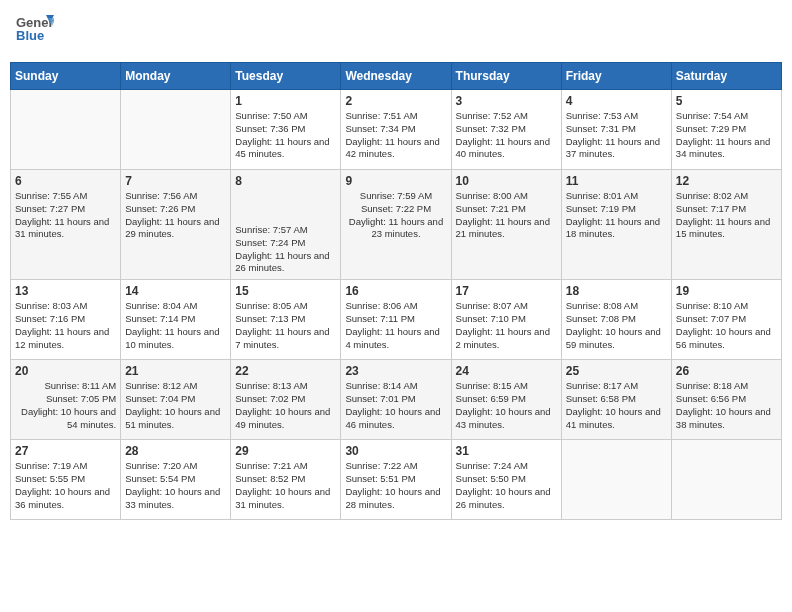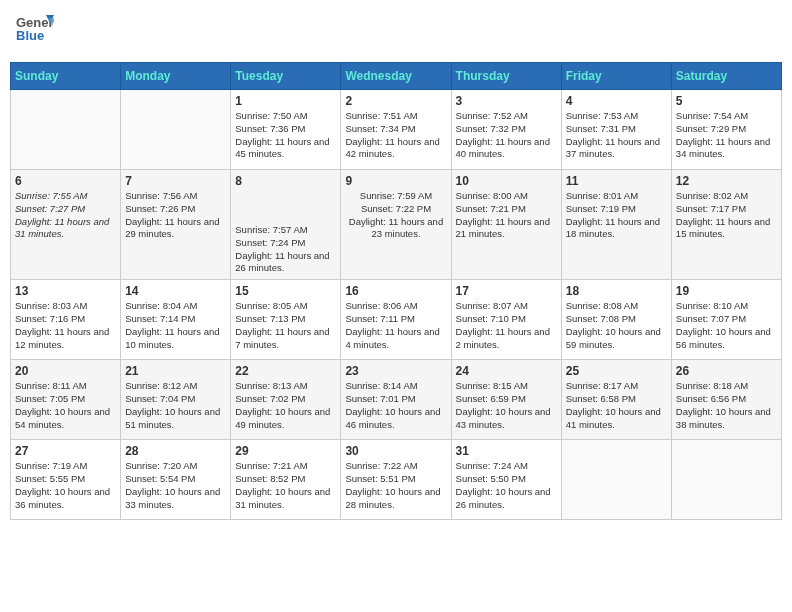--- a/index.html
+++ b/index.html
@@ -34,21 +34,21 @@
       font-size: 14px;
       color: #555;
     }
     table {
       width: 100%;
       border-collapse: collapse;
       table-layout: fixed;
     }
     thead tr th {
       background: #2a6db5;
-      color: #5eead4;
+      color: #ffffff;
       font-size: 12px;
       font-weight: bold;
       padding: 6px 4px;
       text-align: left;
       border: 1px solid #1a5a9a;
     }
     tbody tr td {
       vertical-align: top;
       padding: 4px 4px;
       font-size: 10px;
@@ -138,21 +138,21 @@
         <td>
           <span class="day-num">5</span>
           <div class="cell-content" style="white-space: pre-line;">Sunrise: 7:54 AM
 Sunset: 7:29 PM
 Daylight: 11 hours and 34 minutes.</div>
         </td>
       </tr>
       <tr>
         <td>
           <span class="day-num">6</span>
-          <div class="cell-content" style="white-space: pre-line; font-style: italic;">Sunrise: 7:55 AM
+          <div class="cell-content" style="white-space: pre-line;">Sunrise: 7:55 AM
 Sunset: 7:27 PM
 Daylight: 11 hours and 31 minutes.</div>
         </td>
         <td>
           <span class="day-num">7</span>
           <div class="cell-content" style="white-space: pre-line;">Sunrise: 7:56 AM
 Sunset: 7:26 PM
 Daylight: 11 hours and 29 minutes.</div>
         </td>
         <td>
@@ -226,21 +226,21 @@
         <td>
           <span class="day-num">19</span>
           <div class="cell-content" style="white-space: pre-line;">Sunrise: 8:10 AM
 Sunset: 7:07 PM
 Daylight: 10 hours and 56 minutes.</div>
         </td>
       </tr>
       <tr>
         <td>
           <span class="day-num">20</span>
-          <div class="cell-content" style="white-space: pre-line;">Sunrise: 8:11 AM
+          <div class="cell-content" style="white-space: pre-line; text-align: right;">Sunrise: 8:11 AM
 Sunset: 7:05 PM
 Daylight: 10 hours and 54 minutes.</div>
         </td>
         <td>
           <span class="day-num">21</span>
           <div class="cell-content" style="white-space: pre-line;">Sunrise: 8:12 AM
 Sunset: 7:04 PM
 Daylight: 10 hours and 51 minutes.</div>
         </td>
         <td>

